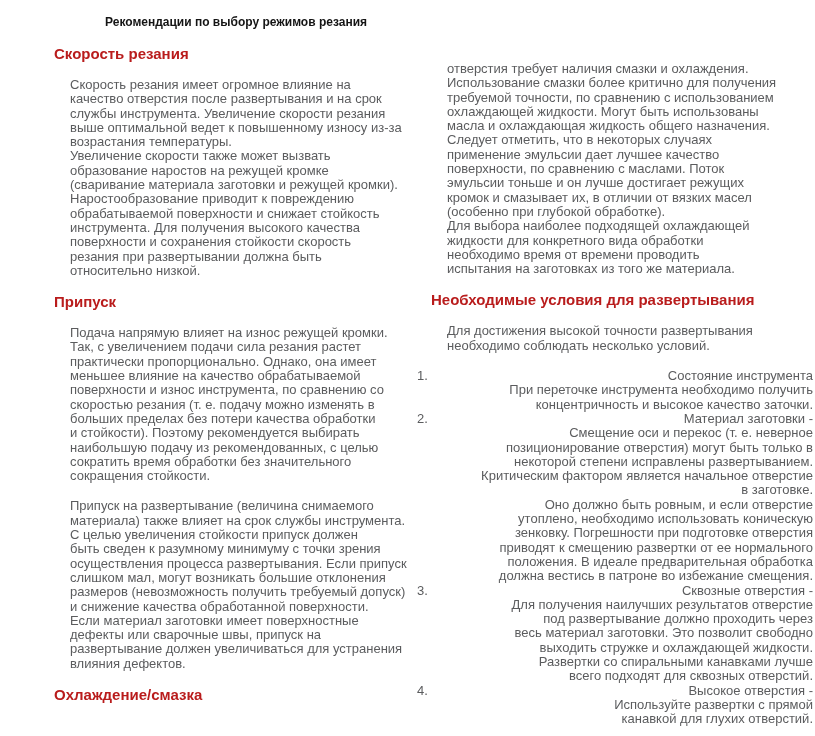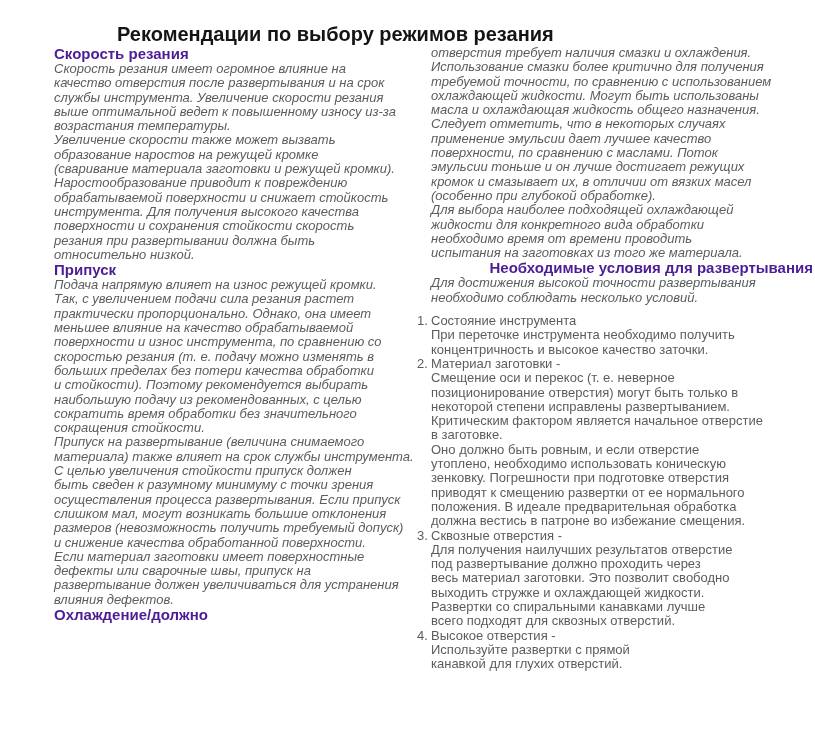--- a/index.html
+++ b/index.html
@@ -8,59 +8,60 @@
     width: 815px;
     height: 736px;
     background: #ffffff;
     font-family: "Liberation Sans", "DejaVu Sans", sans-serif;
     overflow: hidden;
   }
   .doc-title {
     position: absolute;
     left: 101px;
     top: 9px;
-    font-size: 20px;
+    font-size: 12px;
     line-height: 18px;
     font-weight: bold;
     color: #141414;
-    margin: 16px;
+    margin: 4px;
     white-space: nowrap;
   }
   .col {
     position: absolute;
     font-size: 13px;
     line-height: 14.3px;
     color: #5b5c5e;
   }
   .col-left  { left: 54px;  top: 46px; width: 378px; }
   .col-right { left: 417px; top: 46px; width: 396px; }
   .col h2 {
     font-size: 15px;
     line-height: 16px;
     font-weight: bold;
-    color: #4c1d95;
+    color: #b91c1c;
     margin: 0;
     white-space: nowrap;
   }
-  .col p { margin: 0; white-space: pre-line; font-style: italic; }
+  .col p { margin: 16px; white-space: pre-line; }
   .mt27 { margin-top: 27px; }
   .mt16 { margin-top: 16px; }
   .mt20 { margin-top: 20px; }
-  .mt39 { margin-top: 39px; text-align: right; }
+  .mt39 { margin-top: 39px; }
   .col-right .indent { padding-left: 14px; }
   .cond-list { margin-top: 9px; }
   .cond-item { display: flex; align-items: flex-start; }
   .cond-item .num {
     flex: 0 0 14px;
     width: 14px;
     color: #5b5c5e;
   }
   .cond-item .item-text {
     flex: 1;
     white-space: pre-line;
+    text-align: right;
   }
 </style>
 </head>
 <body>
 
 <div class="page">
 
   <h1 class="doc-title">Рекомендации по выбору режимов резания</h1>
 
   <div class="col col-left">
@@ -107,21 +108,21 @@
 слишком мал, могут возникать большие отклонения
 размеров (невозможность получить требуемый допуск)
 и снижение качества обработанной поверхности.
 Если материал заготовки имеет поверхностные
 дефекты или сварочные швы, припуск на
 развертывание должен увеличиваться для устранения
 влияния дефектов.</p>
     </section>
 
     <section>
-      <h2 class="mt20">Охлаждение/должно</h2>
+      <h2 class="mt20">Охлаждение/смазка</h2>
     </section>
 
   </div>
 
   <div class="col col-right">
 
     <p class="indent">отверстия требует наличия смазки и охлаждения.
 Использование смазки более критично для получения
 требуемой точности, по сравнению с использованием
 охлаждающей жидкости. Могут быть использованы

